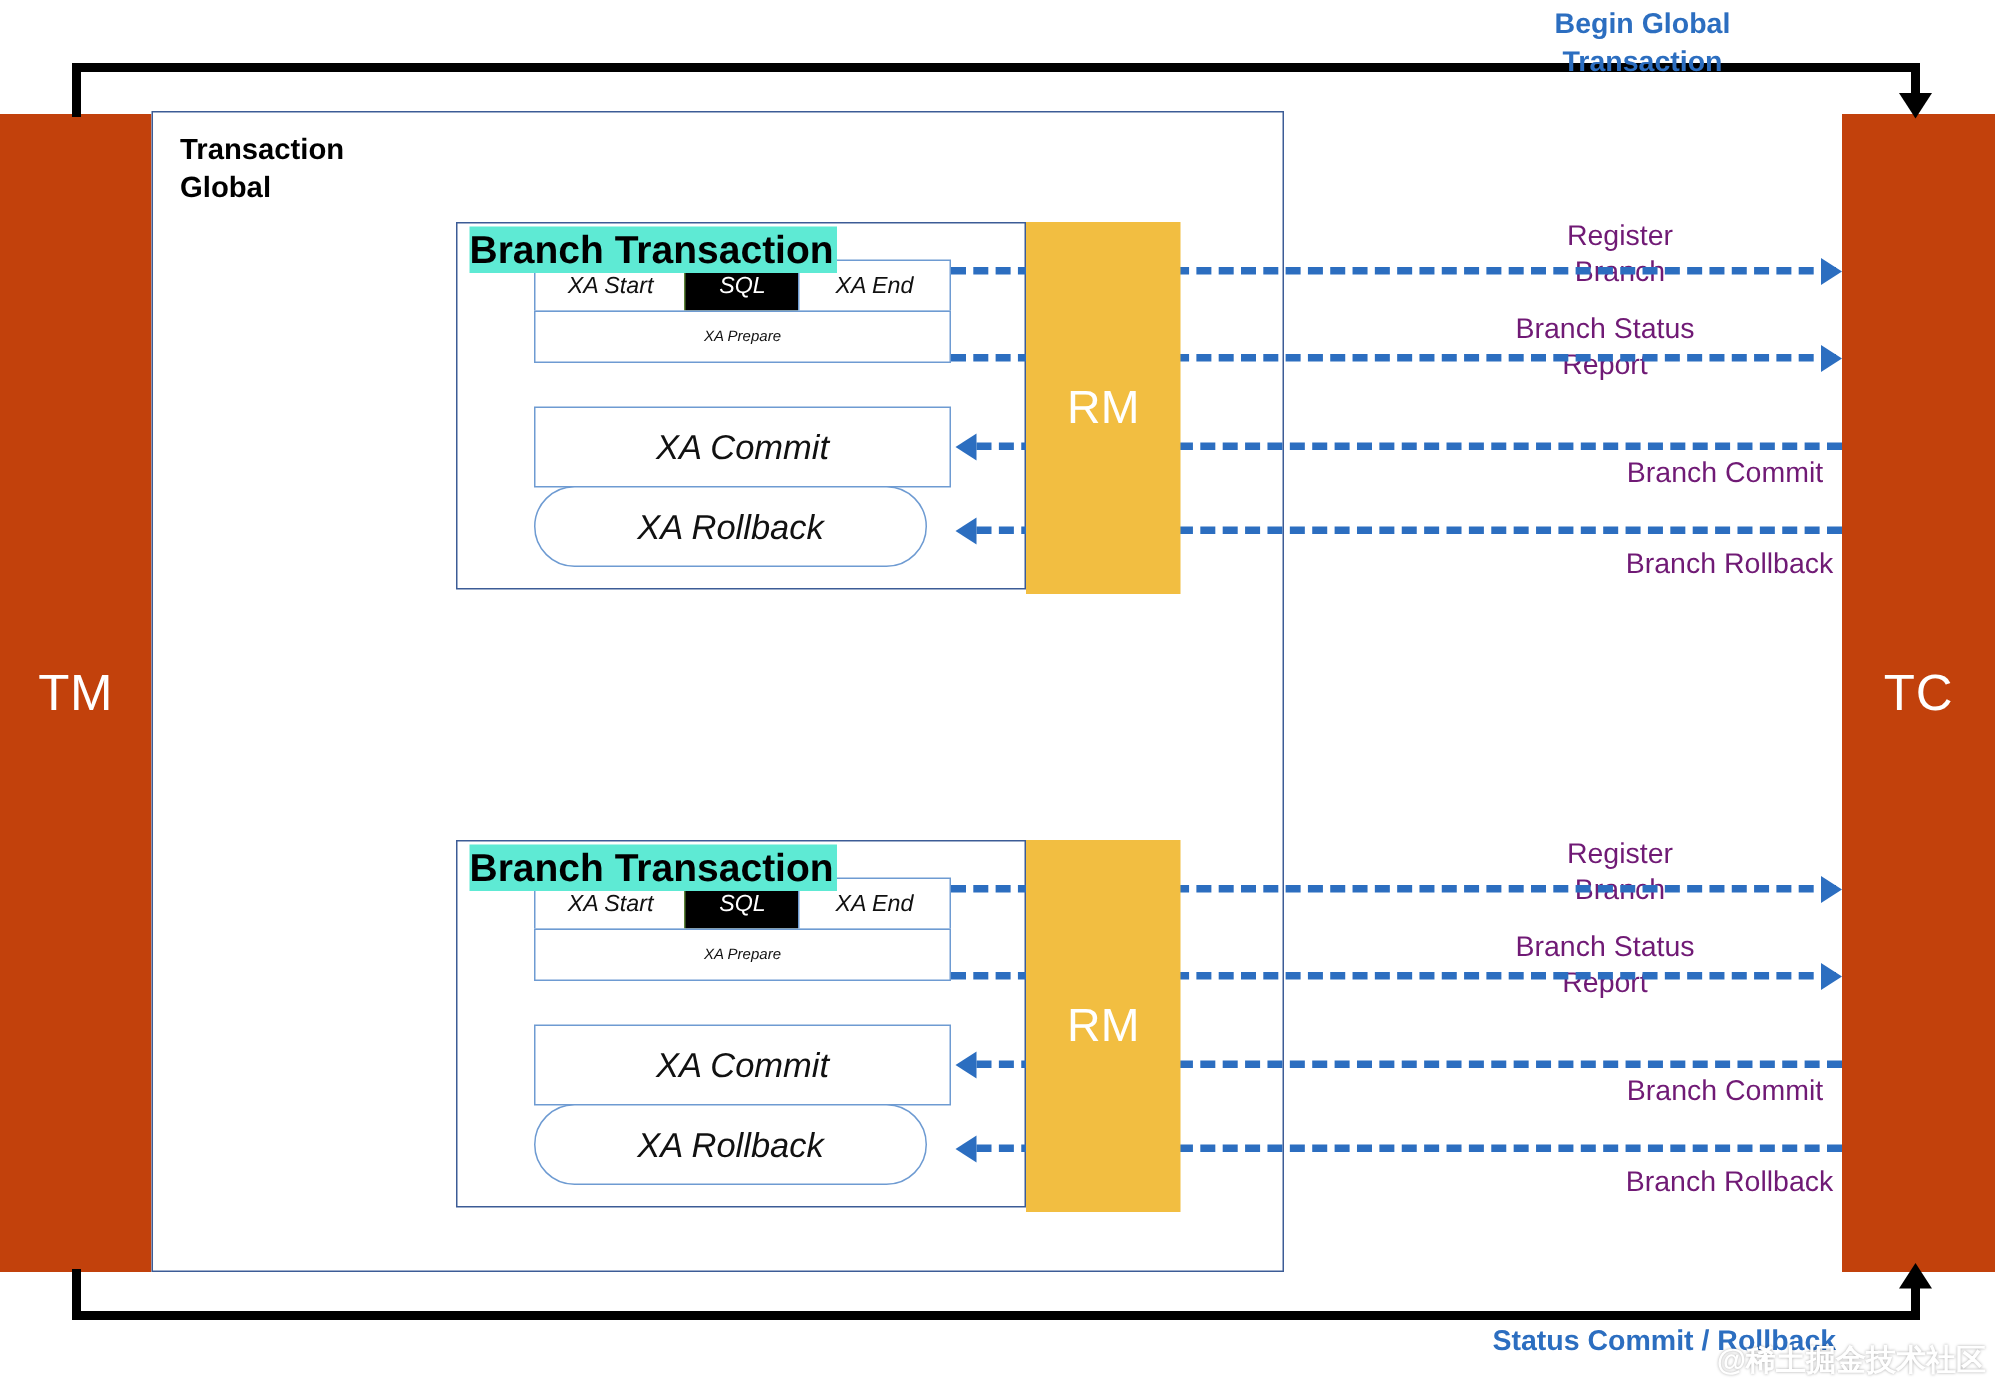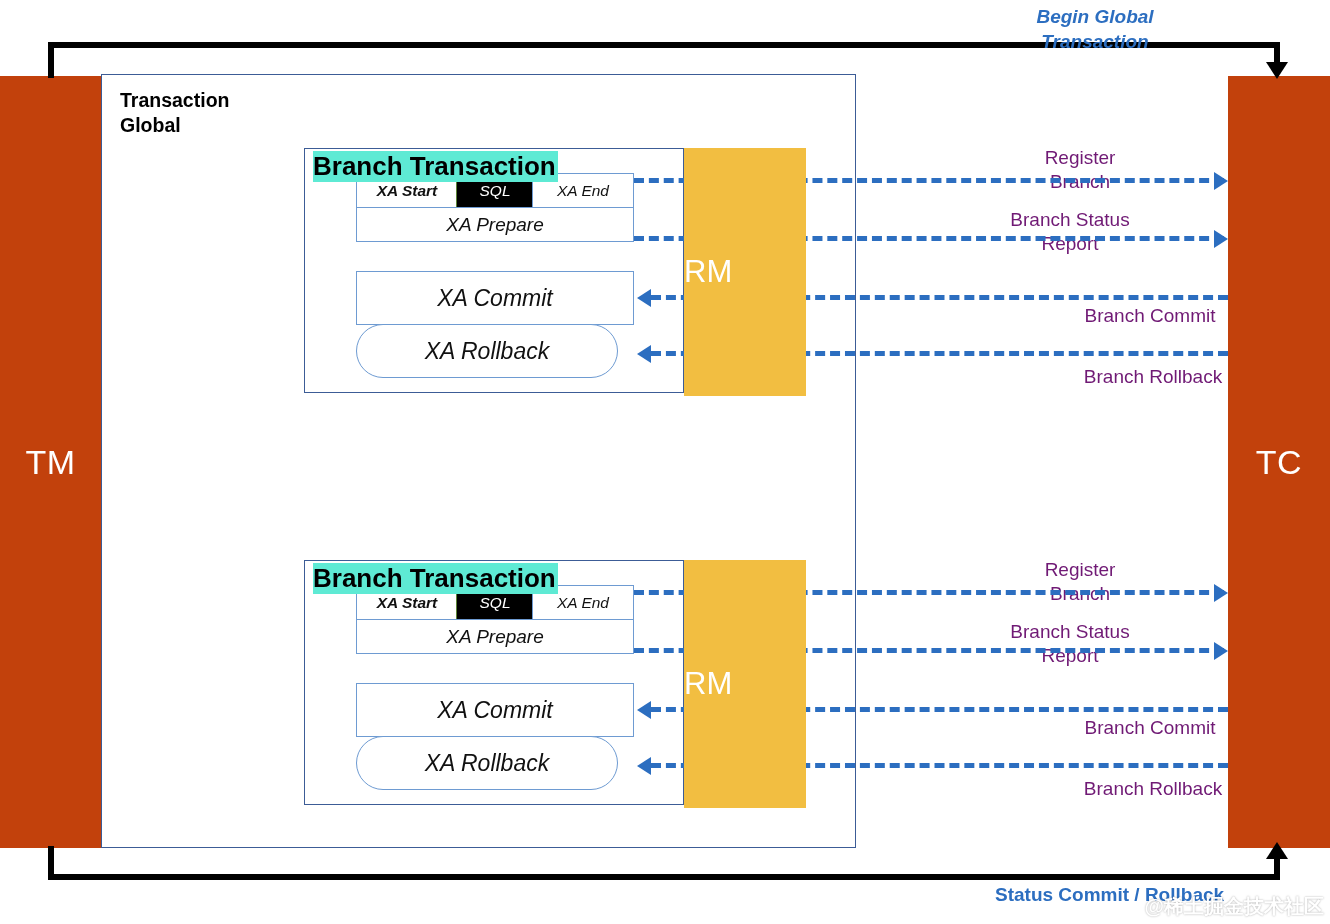--- a/index.html
+++ b/index.html
@@ -26,30 +26,30 @@
   .branch-title{position:absolute;left:9px;top:3px;font-size:26px;font-weight:bold;color:#000;
                 white-space:nowrap;z-index:4;background:#5eead4;padding-right:2px;}
 
   
   .cell{position:absolute;border:1.5px solid #6E9BD2;box-sizing:border-box;background:#fff;
         display:flex;align-items:center;justify-content:center;
         font-style:italic;color:#111;}
   .cell.green{background:#000000;border-color:#5C8438;color:#ffffff;}
 
   .row-a{top:24px;height:35px;font-size:15.5px;}
-  .c-start{left:51px;width:102px;font-weight:bold;}
+  .c-start{left:51px;width:102px;}
   .c-sql  {left:151px;width:78px;}
   .c-end  {left:227px;width:102px;}
-  .c-prep {left:51px;top:58px;width:278px;height:35px;font-size:19px;}
+  .c-prep {left:51px;top:58px;width:278px;height:35px;font-size:10px;}
   .c-commit{left:51px;top:122px;width:278px;height:54px;font-size:23px;}
   .c-rollb {left:51px;top:175px;width:262px;height:54px;font-size:23px;border-radius:27px;}
 
   
-  .rm-box{position:absolute;width:122px;background:#F2BE41;
-          display:flex;align-items:center;justify-content:flex-start;z-index:3;}
+  .rm-box{position:absolute;width:103px;background:#F2BE41;
+          display:flex;align-items:center;justify-content:center;z-index:3;}
   .rm-box .lbl{color:#ffffff;font-size:31px;}
   #rm-1{left:684px;top:148px;height:248px;}
   #rm-2{left:684px;top:560px;height:248px;}
   .dash-seg{position:absolute;height:0;border-top:5px dashed #2C6EC0;z-index:2;}
 
   
   .arrow-r{position:absolute;width:0;height:0;
            border-top:9px solid transparent;border-bottom:9px solid transparent;
            border-left:14px solid #2C6EC0;z-index:2;}
   .arrow-l{position:absolute;width:0;height:0;
@@ -63,21 +63,21 @@
   
   .blk{position:absolute;background:#000000;z-index:5;}
   .blk-arrow-d{position:absolute;width:0;height:0;
                border-left:11px solid transparent;border-right:11px solid transparent;
                border-top:17px solid #000;z-index:5;}
   .blk-arrow-u{position:absolute;width:0;height:0;
                border-left:11px solid transparent;border-right:11px solid transparent;
                border-bottom:17px solid #000;z-index:5;}
 
   .top-lbl{position:absolute;color:#2C6EC0;font-size:19px;font-weight:bold;
-           line-height:1.3;text-align:center;z-index:6;font-style:italic;}
+           line-height:1.3;text-align:center;z-index:6;}
   .bot-lbl{position:absolute;color:#2C6EC0;font-size:19px;font-weight:bold;
            line-height:1.3;text-align:left;z-index:6;white-space:nowrap;}
 
   
   #watermark{position:absolute;right:6px;bottom:4px;color:#ffffff;font-size:20px;
              font-weight:bold;text-shadow:0 0 2px rgba(0,0,0,.35);z-index:7;white-space:nowrap;}
 </style>
 </head>
 <body>
 

